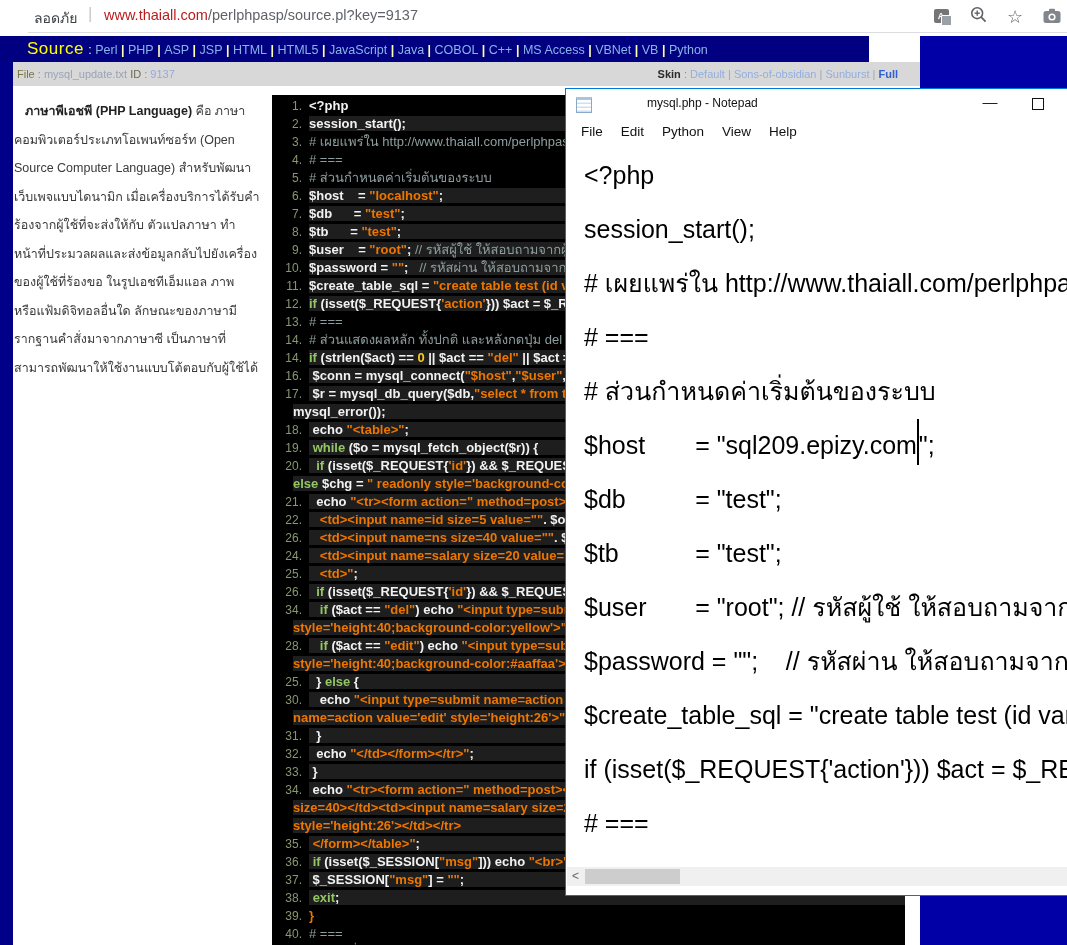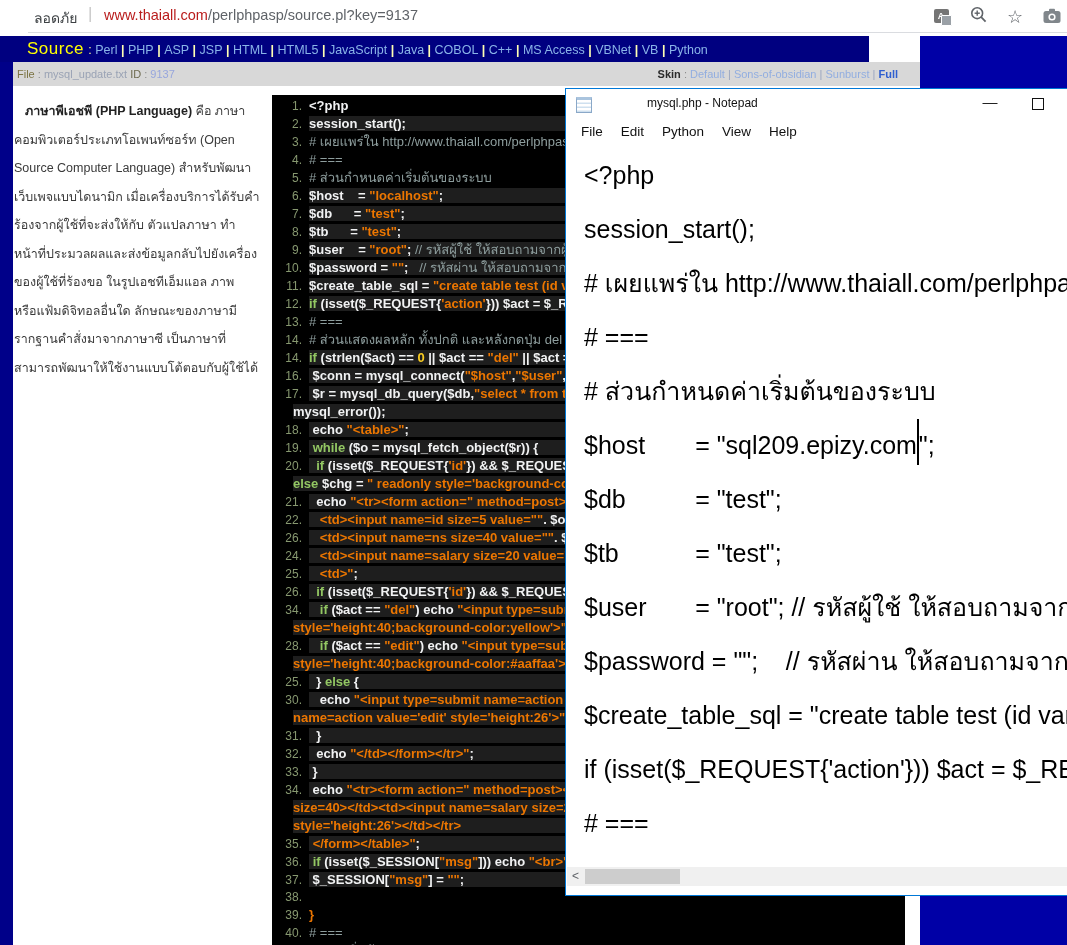--- a/index.html
+++ b/index.html
@@ -191,21 +191,21 @@
       <div class="crow"><span class="cct bar wrap"><span class="so">name=action value='edit' style='height:26'&gt;"</span><span class="sw">;</span></span></div>
       <div class="crow"><span class="lnum">31.</span><span class="cct bar"><span class="sw">  }</span></span></div>
       <div class="crow"><span class="lnum">32.</span><span class="cct bar"><span class="sw">  echo </span><span class="so">"&lt;/td&gt;&lt;/form&gt;&lt;/tr&gt;"</span><span class="sw">;</span></span></div>
       <div class="crow"><span class="lnum">33.</span><span class="cct bar"><span class="sw"> }</span></span></div>
       <div class="crow"><span class="lnum">34.</span><span class="cct bar"><span class="sw"> echo </span><span class="so">"&lt;tr&gt;&lt;form action=" method=post&gt;&lt;td&gt;&lt;input name=id size=5&gt;&lt;/td&gt;&lt;td&gt;&lt;input name=ns </span></span></div>
       <div class="crow"><span class="cct bar wrap"><span class="so">size=40&gt;&lt;/td&gt;&lt;td&gt;&lt;input name=salary size=20&gt;&lt;/td&gt;&lt;td&gt;&lt;input type=submit name=action value=add </span></span></div>
       <div class="crow"><span class="cct bar wrap"><span class="so">style='height:26'&gt;&lt;/td&gt;&lt;/tr&gt;</span></span></div>
       <div class="crow"><span class="lnum">35.</span><span class="cct bar"><span class="sw"> </span><span class="so">&lt;/form&gt;&lt;/table&gt;"</span><span class="sw">;</span></span></div>
       <div class="crow"><span class="lnum">36.</span><span class="cct bar"><span class="sw"> </span><span class="sg">if</span><span class="sw"> (isset($_SESSION[</span><span class="so">"msg"</span><span class="sw">])) echo </span><span class="so">"&lt;br&gt;"</span><span class="sw">.$_SESSION[</span><span class="so">"msg"</span><span class="sw">];</span></span></div>
       <div class="crow"><span class="lnum">37.</span><span class="cct bar"><span class="sw"> $_SESSION[</span><span class="so">"msg"</span><span class="sw">] = </span><span class="so">""</span><span class="sw">;</span></span></div>
-      <div class="crow"><span class="lnum">38.</span></div>
+      <div class="crow"><span class="lnum">38.</span><span class="cct bar"><span class="sw"> </span><span class="sg">exit</span><span class="sw">;</span></span></div>
       <div class="crow"><span class="lnum">39.</span><span class="cct"><span class="so">}</span></span></div>
       <div class="crow"><span class="lnum">40.</span><span class="cct"><span class="sc"># ===</span></span></div>
       <div class="crow"><span class="lnum">41.</span><span class="cct"><span class="sc"># ส่วนเพิ่มข้อมูล</span></span></div>
     </div>
 </div>
 
 <div id="notepad">
   <div id="np-title">
     <span id="np-icon"></span>
     <span id="np-title-text">mysql.php - Notepad</span>

